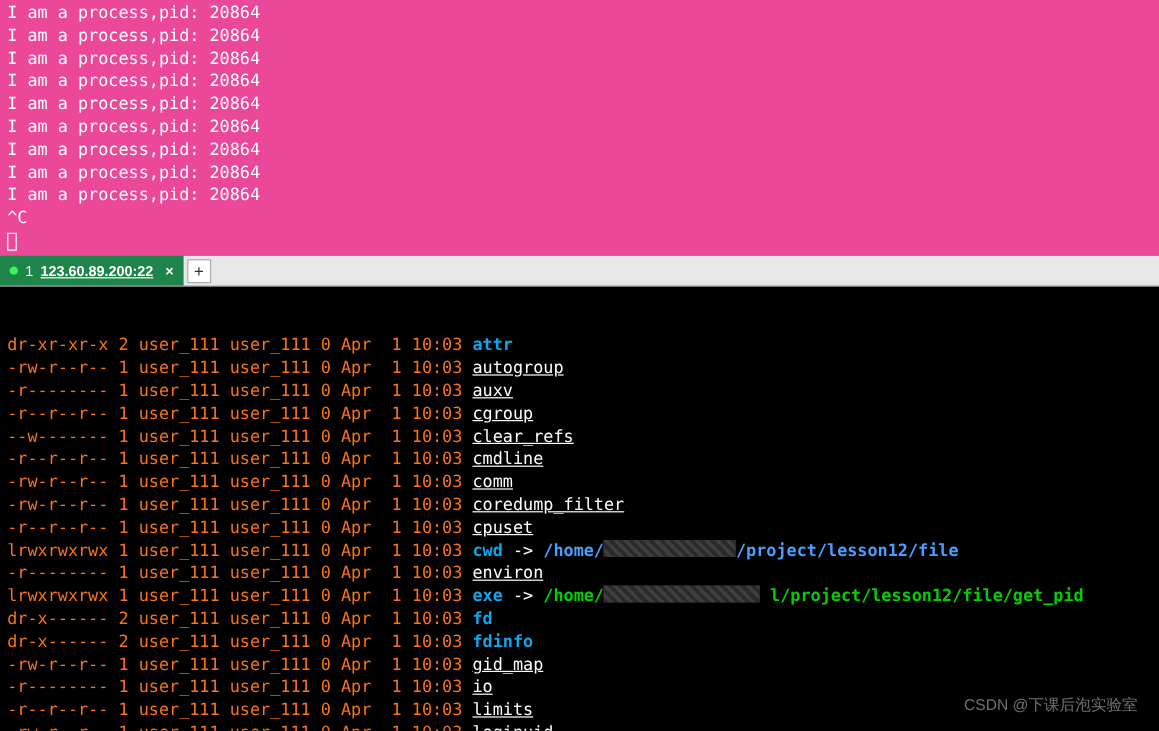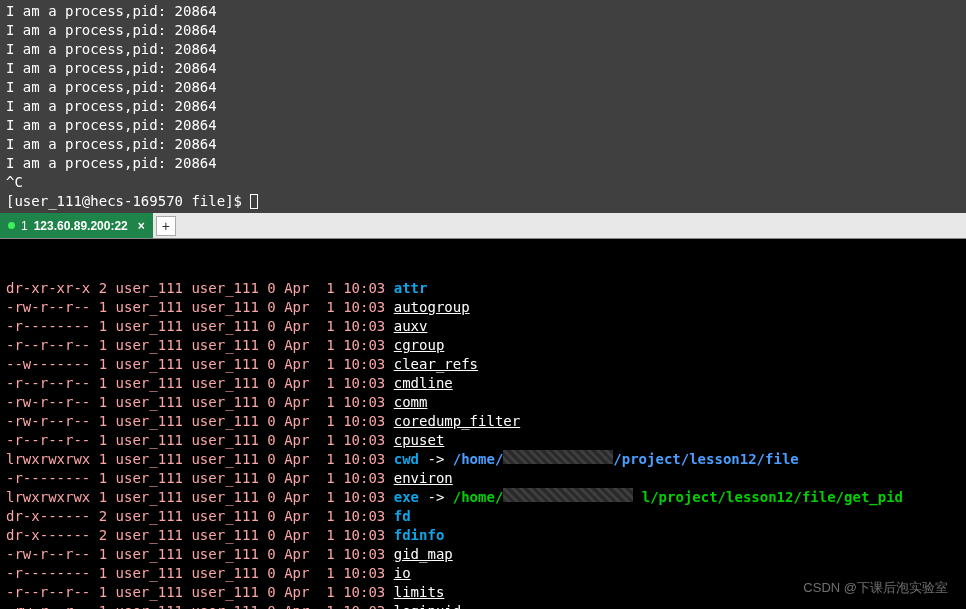--- a/index.html
+++ b/index.html
@@ -6,21 +6,21 @@
 body {
   font-family: "DejaVu Sans Mono", "Consolas", monospace;
   font-size: 14px;
   background: #000;
   color: #fff;
   width: 966px;
   height: 609px;
   overflow: hidden;
 }
 .top-terminal {
-  background: #404040;
+  background: #ec4899;
   padding: 2px 6px;
   line-height: 19px;
 }
 .prompt-line { white-space: pre; }
 .prompt-cursor {
   display: inline-block;
   width: 8px;
   height: 15px;
   border: 1px solid #fff;
   vertical-align: text-bottom;
@@ -42,21 +42,21 @@
   font-family: Arial, sans-serif;
   font-size: 12px;
   height: 100%;
 }
 .tab-dot {
   width: 7px;
   height: 7px;
   background: #3bf25a;
   border-radius: 50%;
 }
-.tab-label { font-weight: bold; }
+.tab-label { text-decoration: underline; font-weight: bold; }
 .tab-close {
   color: #fff;
   font-weight: bold;
   margin-left: 4px;
   cursor: pointer;
 }
 .tab-add {
   background: #fff;
   border: 1px solid #aaa;
   width: 20px;
@@ -70,21 +70,21 @@
   color: #333;
   cursor: pointer;
 }
 .bottom-terminal {
   background: #000;
   padding: 2px 6px;
   line-height: 19px;
   white-space: pre;
 }
 .ls-row { display: flex; }
-.ls-prefix { color: #fca5a5; text-align: center; }
+.ls-prefix { color: #f97316; text-align: center; }
 .fname-dir { color: #0ea5e9; font-weight: bold; }
 .fname-file { color: #fff; text-decoration: underline; }
 .fname-link { color: #0ea5e9; font-weight: bold; }
 .link-arrow { color: #fff; }
 .link-target-blue { color: #4a9eff; font-weight: bold; }
 .link-target-green { color: #00d000; font-weight: bold; }
 .redact {
   display: inline-block;
   background: #333;
   width: 110px;
@@ -119,21 +119,21 @@
       <div class="prompt-line">I am a process,pid: 20864</div>
       <div class="prompt-line">I am a process,pid: 20864</div>
       <div class="prompt-line">I am a process,pid: 20864</div>
       <div class="prompt-line">I am a process,pid: 20864</div>
       <div class="prompt-line">I am a process,pid: 20864</div>
       <div class="prompt-line">I am a process,pid: 20864</div>
       <div class="prompt-line">I am a process,pid: 20864</div>
       <div class="prompt-line">I am a process,pid: 20864</div>
     </div>
   <div class="prompt-line">^C</div>
-  <div class="prompt-line"><span>[user_111@hecs-169570 file]$ </span><span class="prompt-cursor"></span></div>
+  <div class="prompt-line"><span class="prompt-cursor"></span></div>
 </div>
 
 <div class="tabs-bar">
   <div class="tab">
     <span class="tab-dot"></span>
     <span>1</span>
     <span class="tab-label">123.60.89.200:22</span>
     <span class="tab-close">×</span>
   </div>
   <div class="tab-add">

